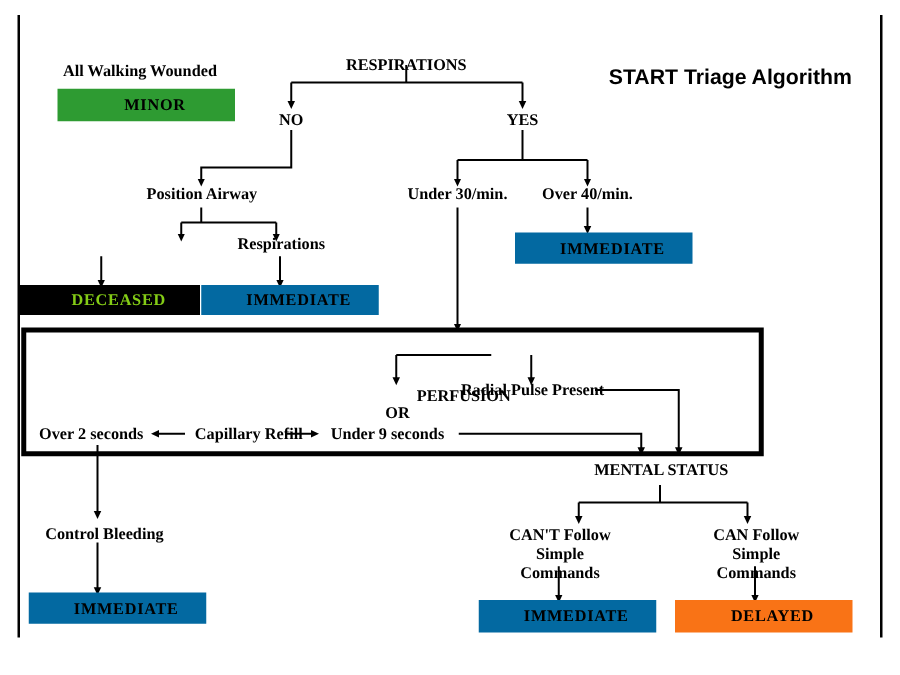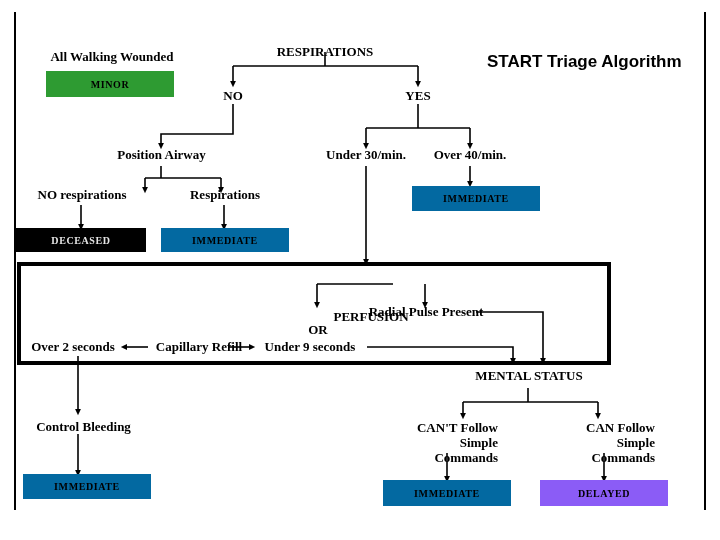--- a/index.html
+++ b/index.html
@@ -38,38 +38,38 @@
     font-weight: 700;
     color: #000000;
     white-space: nowrap;
     text-align: center;
     line-height: 14px;
     letter-spacing: 0px;
   }
   .node-label.two-line {
     line-height: 15px;
     white-space: normal;
-    text-align: right;
   }
 
   .tag-box {
     position: absolute;
     font-family: "Liberation Serif", "DejaVu Serif", serif;
-    font-size: 10px;
+    font-size: 13px;
     font-weight: 700;
     color: #000000;
     display: flex;
     align-items: center;
     justify-content: center;
     letter-spacing: 0.6px;
+    padding-left: 14px;
   }
   .tag-minor    { background: #2E9B32; color: #000000; }
-  .tag-deceased { background: #000000; color: #e5e5e5; }
+  .tag-deceased { background: #000000; color: #84cc16; }
   .tag-immediate{ background: #0369a1; color: #000000; }
-  .tag-delayed  { background: #8b5cf6; color: #000000; }
+  .tag-delayed  { background: #f97316; color: #000000; }
 
   
   .perfusion-box {
     position: absolute;
     border: 4px solid #000000;
     background: transparent;
   }
 
   .title {
     position: absolute;
@@ -154,21 +154,20 @@
   <div class="node-label" style="left:47px; top:50px; width:130px;">All Walking Wounded</div>
   <div class="tag-box tag-minor" style="left:46px; top:71px; width:128px; height:26px;">MINOR</div>
 
   <div class="node-label" style="left:266px; top:45px; width:118px;">RESPIRATIONS</div>
 
   <div class="node-label" style="left:213px; top:89px; width:40px;">NO</div>
   <div class="node-label" style="left:396px; top:89px; width:44px;">YES</div>
 
   <div class="node-label" style="left:104px; top:148px; width:115px;">Position Airway</div>
 
-  <div class="node-label" style="left:26px; top:188px; width:112px;">NO respirations</div>
   <div class="node-label" style="left:182px; top:188px; width:86px;">Respirations</div>
 
   <div class="tag-box tag-deceased" style="left:16px; top:228px; width:130px; height:24px;">DECEASED</div>
   <div class="tag-box tag-immediate" style="left:161px; top:228px; width:128px; height:24px;">IMMEDIATE</div>
 
   <div class="node-label" style="left:313px; top:148px; width:106px;">Under 30/min.</div>
   <div class="node-label" style="left:421px; top:148px; width:98px;">Over 40/min.</div>
 
   <div class="tag-box tag-immediate" style="left:412px; top:186px; width:128px; height:25px;">IMMEDIATE</div>
 

